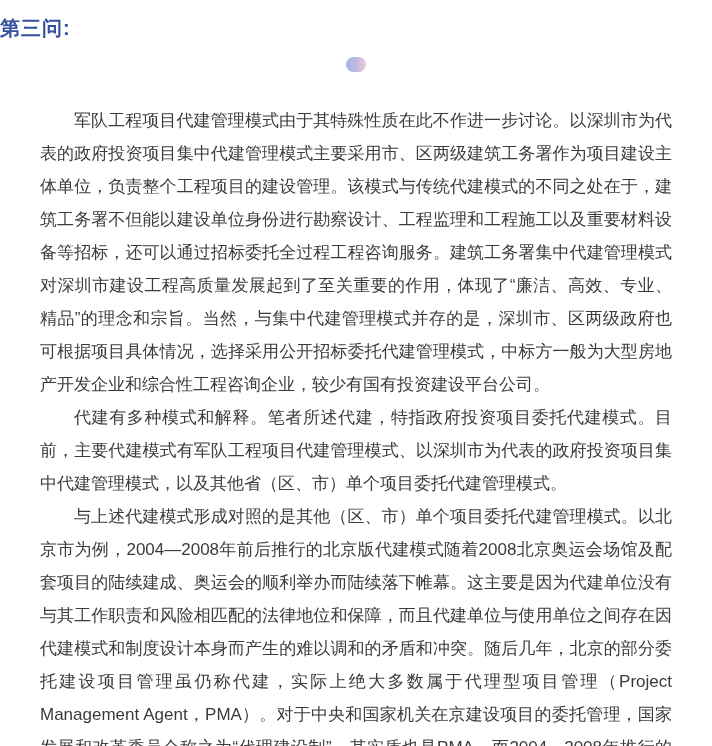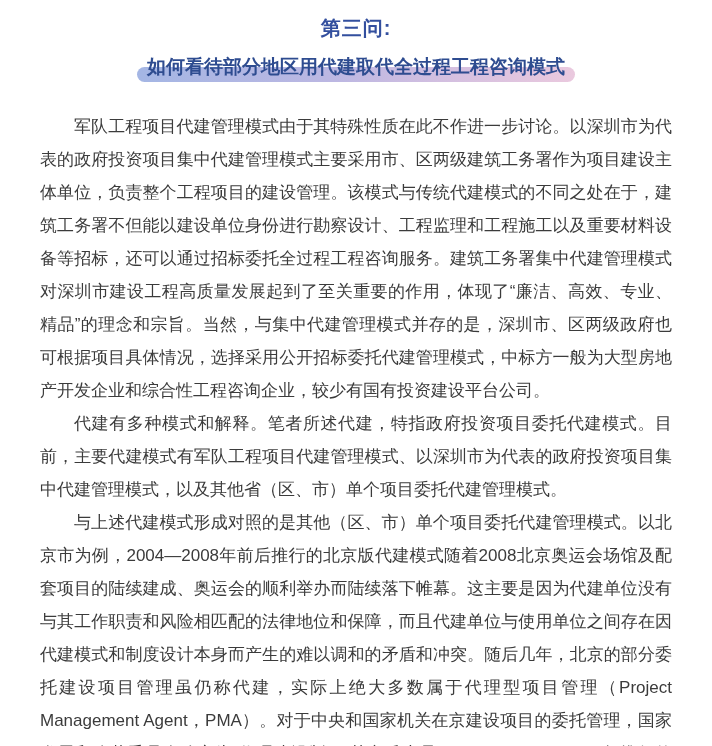--- a/index.html
+++ b/index.html
@@ -15,21 +15,21 @@
   }
   .page {
     width: 712px;
     height: 746px;
     background: #ffffff;
     box-sizing: border-box;
   }
   .title {
     margin: 0;
     padding-top: 15px;
-    text-align: center;
+    text-align: left;
     font-size: 20px;
     font-weight: bold;
     letter-spacing: 1px;
     color: #334f9e;
   }
   .subtitle-row {
     margin-top: 13px;
     text-align: center;
   }
   .subtitle {
@@ -69,21 +69,20 @@
 </head>
 <body>
 
 <div class="page">
 
   <h1 class="title">第三问:</h1>
 
   <div class="subtitle-row">
     <span class="subtitle">
       <span class="highlight-pill"></span>
-      <span class="subtitle-text">如何看待部分地区用代建取代全过程工程咨询模式</span>
     </span>
   </div>
 
   <div class="body-text">
     <p>军队工程项目代建管理模式由于其特殊性质在此不作进一步讨论。以深圳市为代表的政府投资项目集中代建管理模式主要采用市、区两级建筑工务署作为项目建设主体单位，负责整个工程项目的建设管理。该模式与传统代建模式的不同之处在于，建筑工务署不但能以建设单位身份进行勘察设计、工程监理和工程施工以及重要材料设备等招标，还可以通过招标委托全过程工程咨询服务。建筑工务署集中代建管理模式对深圳市建设工程高质量发展起到了至关重要的作用，体现了“廉洁、高效、专业、精品”的理念和宗旨。当然，与集中代建管理模式并存的是，深圳市、区两级政府也可根据项目具体情况，选择采用公开招标委托代建管理模式，中标方一般为大型房地产开发企业和综合性工程咨询企业，较少有国有投资建设平台公司。</p>
     <p>代建有多种模式和解释。笔者所述代建，特指政府投资项目委托代建模式。目前，主要代建模式有军队工程项目代建管理模式、以深圳市为代表的政府投资项目集中代建管理模式，以及其他省（区、市）单个项目委托代建管理模式。</p>
     <p>与上述代建模式形成对照的是其他（区、市）单个项目委托代建管理模式。以北京市为例，2004—2008年前后推行的北京版代建模式随着2008北京奥运会场馆及配套项目的陆续建成、奥运会的顺利举办而陆续落下帷幕。这主要是因为代建单位没有与其工作职责和风险相匹配的法律地位和保障，而且代建单位与使用单位之间存在因代建模式和制度设计本身而产生的难以调和的矛盾和冲突。随后几年，北京的部分委托建设项目管理虽仍称代建，实际上绝大多数属于代理型项目管理（Project Management Agent，PMA）。对于中央和国家机关在京建设项目的委托管理，国家发展和改革委员会称之为“代理建设制”，其实质也是PMA。而2004—2008年推行的北京版代建模式基本属于承包型项目管理（Project Management Contract，PMC）。</p>
   </div>
 
 </div>

